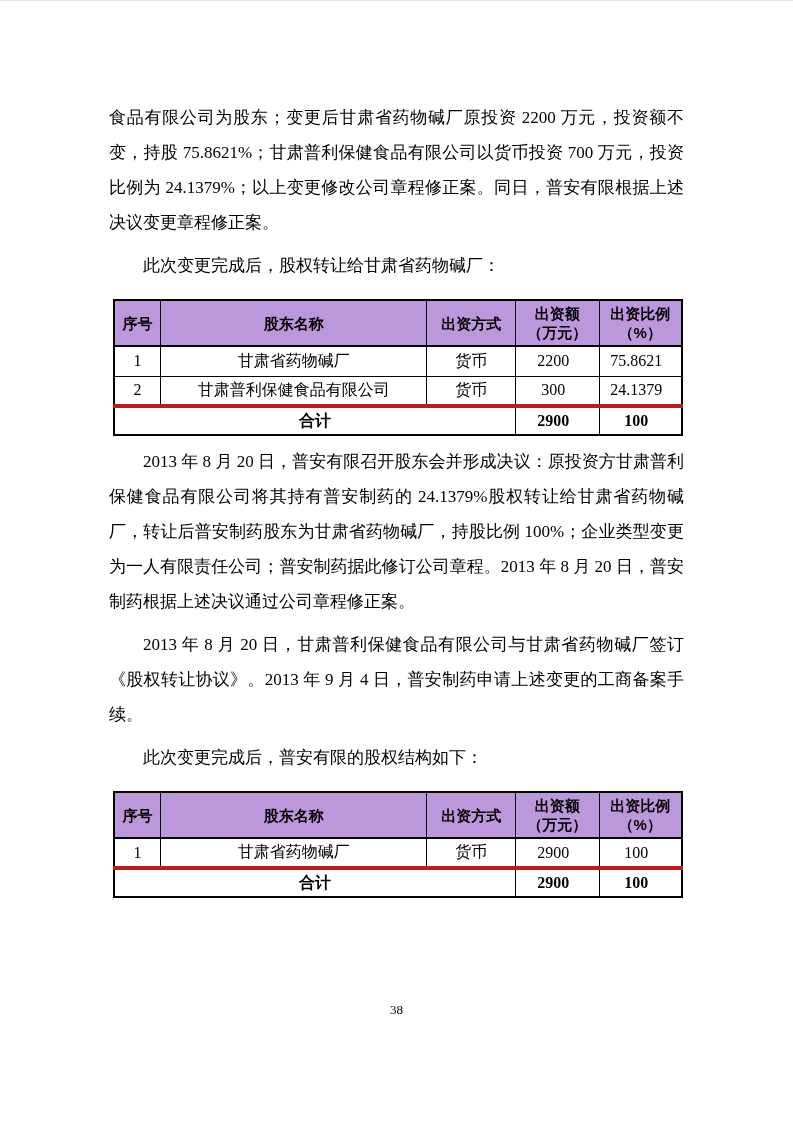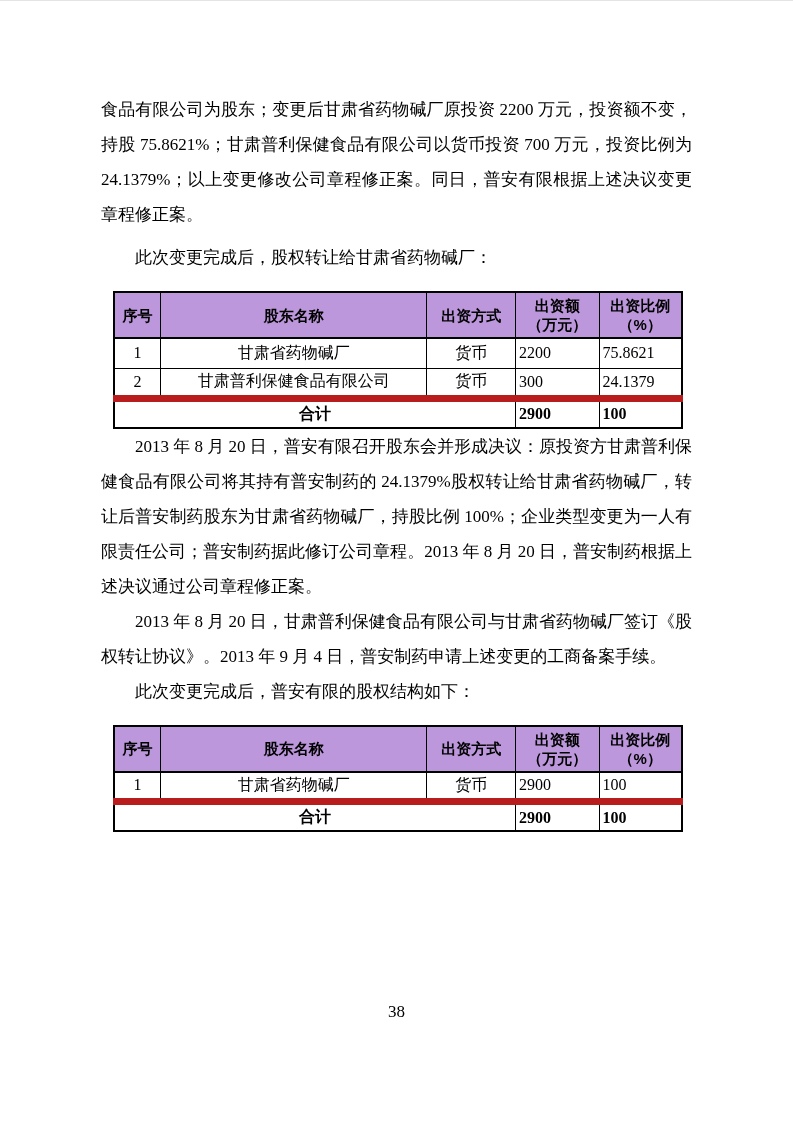--- a/index.html
+++ b/index.html
@@ -14,21 +14,21 @@
     position: relative;
     border-top: 1px solid #e4e4e4;
   }
   .page {
     padding: 91px 101px 0 101px;
   }
   .para {
     font-size: 17px;
     line-height: 35px;
     text-align: justify;
-    margin: 0;
+    margin: 8px;
   }
   .indent { text-indent: 2em; }
   .mb8  { margin-bottom: 8px; }
   .mb5  { margin-bottom: 5px; }
   .heading {
     font-size: 17px;
     line-height: 35px;
     text-indent: 2em;
     margin: 17px 0 8px 0;
     font-weight: normal;
@@ -57,41 +57,41 @@
     border-bottom: 2px solid #000;
   }
   table.equity td {
     font-size: 16px;
     text-align: center;
     vertical-align: middle;
     height: 30px;
     padding: 2px 3px;
   }
   table.equity td.num {
-    text-align: left;
+    text-align: center;
     padding-right: 11px;
   }
   table.equity tr.total-row td {
-    border-top: 7px solid #b91c1c;
+    border-top: 4px solid #b91c1c;
     font-weight: bold;
     height: 29px;
   }
   table.equity tr.total-row td.label {
     font-family: "Liberation Sans", "DejaVu Sans", sans-serif;
     font-size: 16px;
   }
   .table-gap-1 { margin-bottom: 0; }
   .t2 { margin-top: 8px; }
   .page-number {
     position: absolute;
     left: 0;
     top: 1001px;
     width: 100%;
     text-align: center;
-    font-size: 17px;
+    font-size: 13px;
     font-family: "Liberation Serif", "DejaVu Serif", serif;
   }
 </style>
 </head>
 <body>
 
 <div class="page">
 
   <p class="para mb8">食品有限公司为股东；变更后甘肃省药物碱厂原投资 2200 万元，投资额不变，持股 75.8621%；甘肃普利保健食品有限公司以货币投资 700 万元，投资比例为 24.1379%；以上变更修改公司章程修正案。同日，普安有限根据上述决议变更章程修正案。</p>
 

